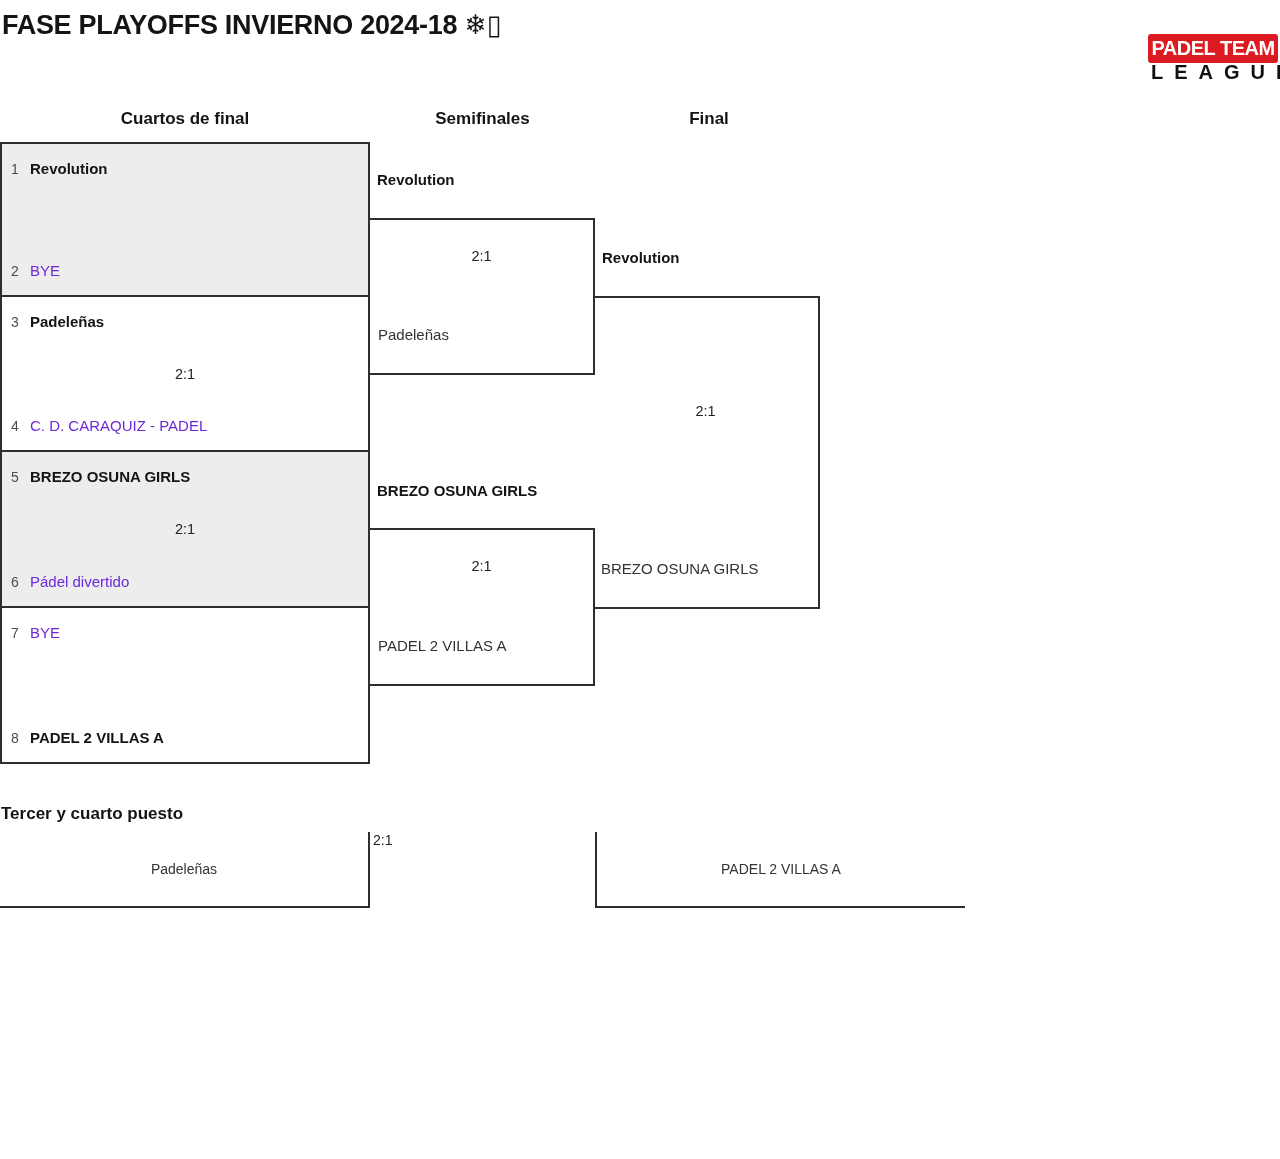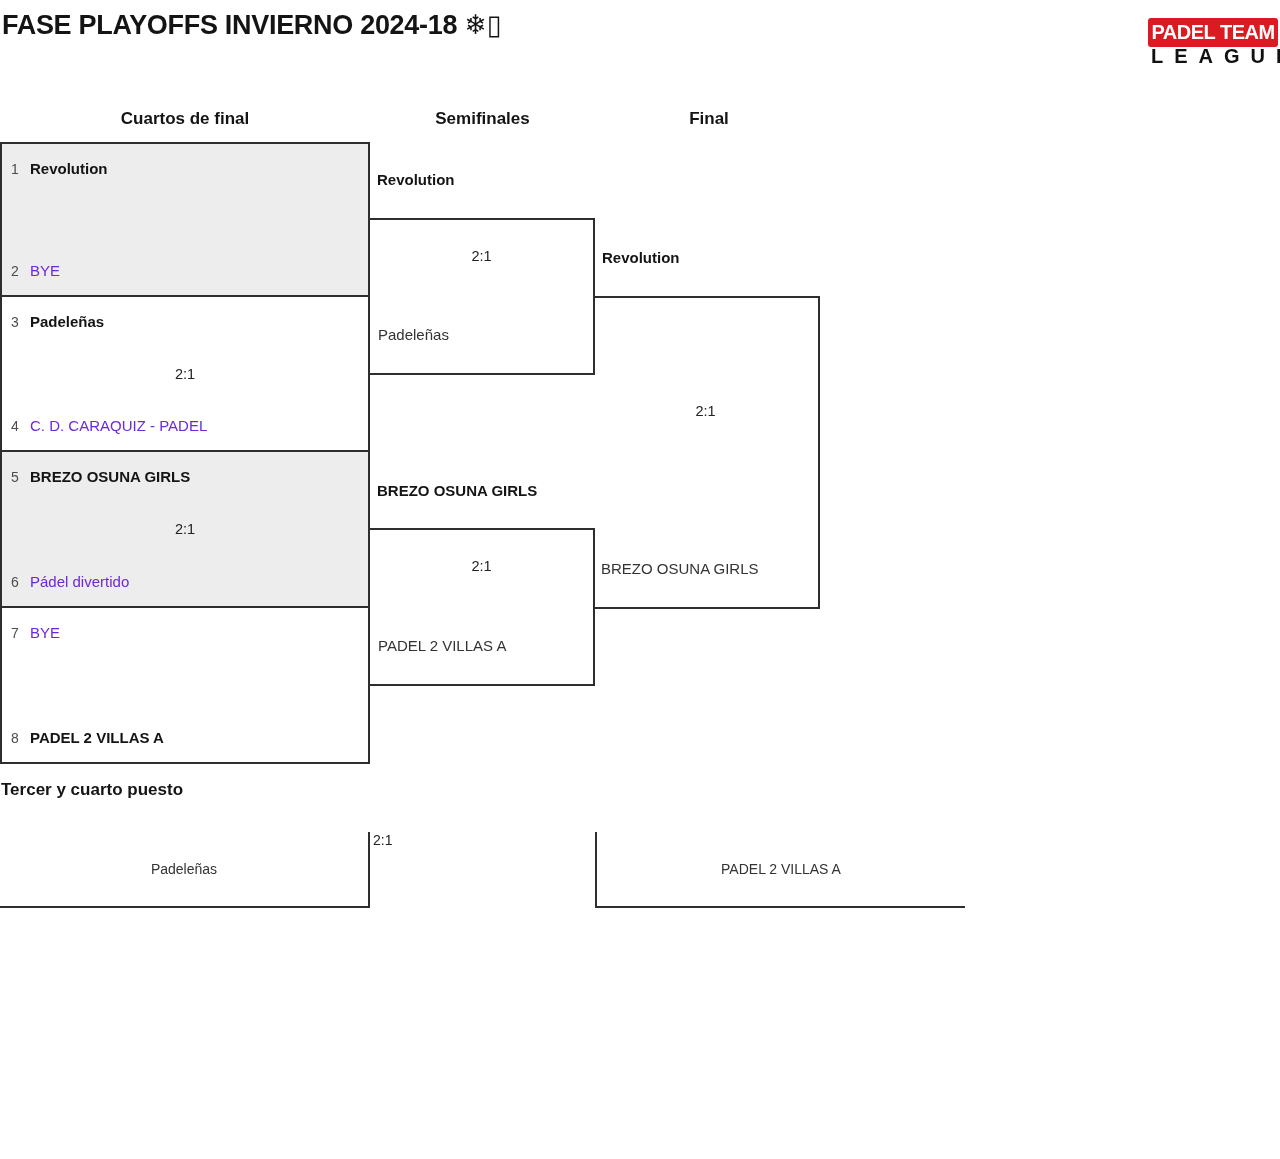--- a/index.html
+++ b/index.html
@@ -7,21 +7,21 @@
     width:1280px;height:1159px;position:relative;overflow:hidden;
     font-family:"Liberation Sans","DejaVu Sans",sans-serif;
     color:#1c1c1c;
   }
   .page{position:absolute;inset:0;background:#fff;}
 
   
   .titles{position:absolute;left:2px;top:8px;}
   .title-line{font-size:27px;line-height:34px;font-weight:700;color:#141414;letter-spacing:-0.3px;white-space:nowrap;}
 
-  .logo{position:absolute;left:1148px;top:18px;width:130px;cursor:pointer;}
+  .logo{position:absolute;left:1148px;top:34px;width:130px;cursor:pointer;}
   .logo-top{
     box-sizing:border-box;width:130px;height:29px;background:#db1a21;border-radius:3px;
     color:#ffffff;font-weight:700;font-size:20px;letter-spacing:-0.5px;
     display:flex;align-items:center;justify-content:center;white-space:nowrap;
   }
   .logo-bottom{
     margin-top:2px;padding-left:3px;color:#111111;font-weight:700;font-size:20px;
     letter-spacing:11px;line-height:14px;white-space:nowrap;
   }
 
@@ -61,21 +61,21 @@
   .hook-box{position:absolute;box-sizing:border-box;border:2px solid #2e2e2e;background:transparent;}
   .sf1{left:368px;top:218px;width:227px;height:157px;}
   .sf2{left:368px;top:528px;width:227px;height:158px;}
   .final-box{left:593px;top:296px;width:227px;height:313px;border-left:none;}
 
   .box-score{position:absolute;top:28px;left:0;right:0;text-align:center;font-size:14.5px;color:#222222;}
   .final-box .box-score{top:105px;}
   .box-loser{position:absolute;bottom:28px;left:8px;font-size:15px;color:#333333;line-height:20px;white-space:nowrap;}
 
   
-  .tp-heading{position:absolute;left:1px;top:780px;font-size:17px;font-weight:700;color:#141414;}
+  .tp-heading{position:absolute;left:1px;top:804px;font-size:17px;font-weight:700;color:#141414;}
   .tp-box{
     position:absolute;top:832px;width:370px;height:76px;box-sizing:border-box;
     display:flex;align-items:center;justify-content:center;
     font-size:14px;color:#333333;
   }
   .tp-left{left:0;border-right:2px solid #2e2e2e;border-bottom:2px solid #2e2e2e;}
   .tp-right{left:595px;border-left:2px solid #2e2e2e;border-bottom:2px solid #2e2e2e;}
   .tp-score{position:absolute;left:373px;top:832px;font-size:14px;color:#222222;}
 </style>
 </head>

